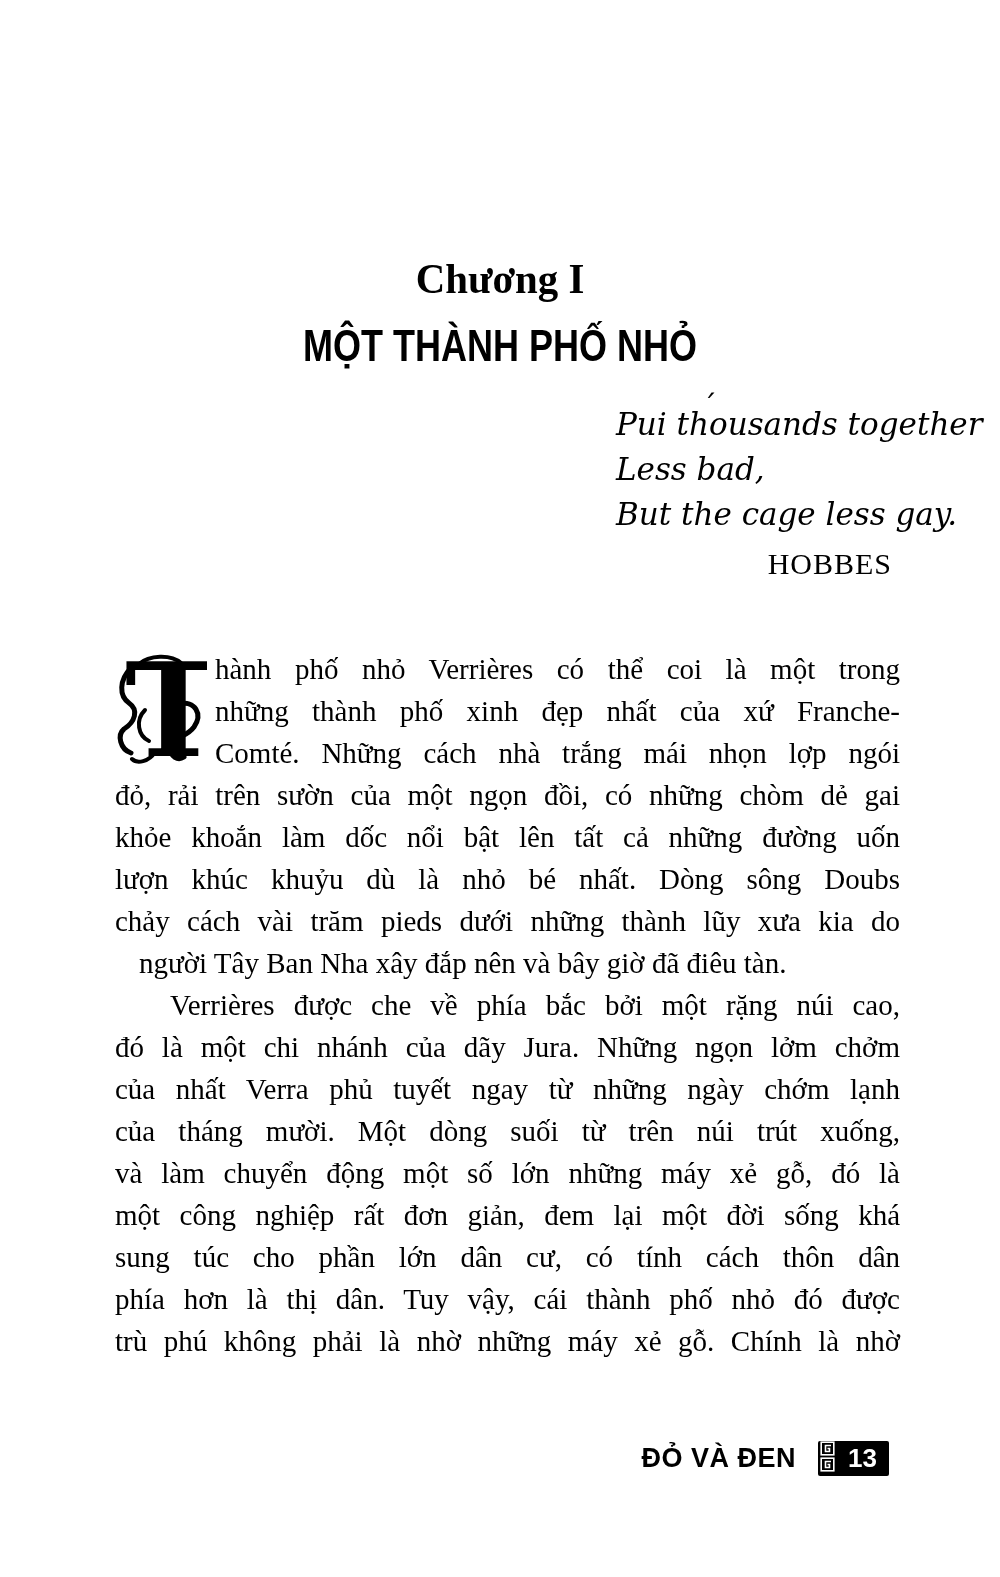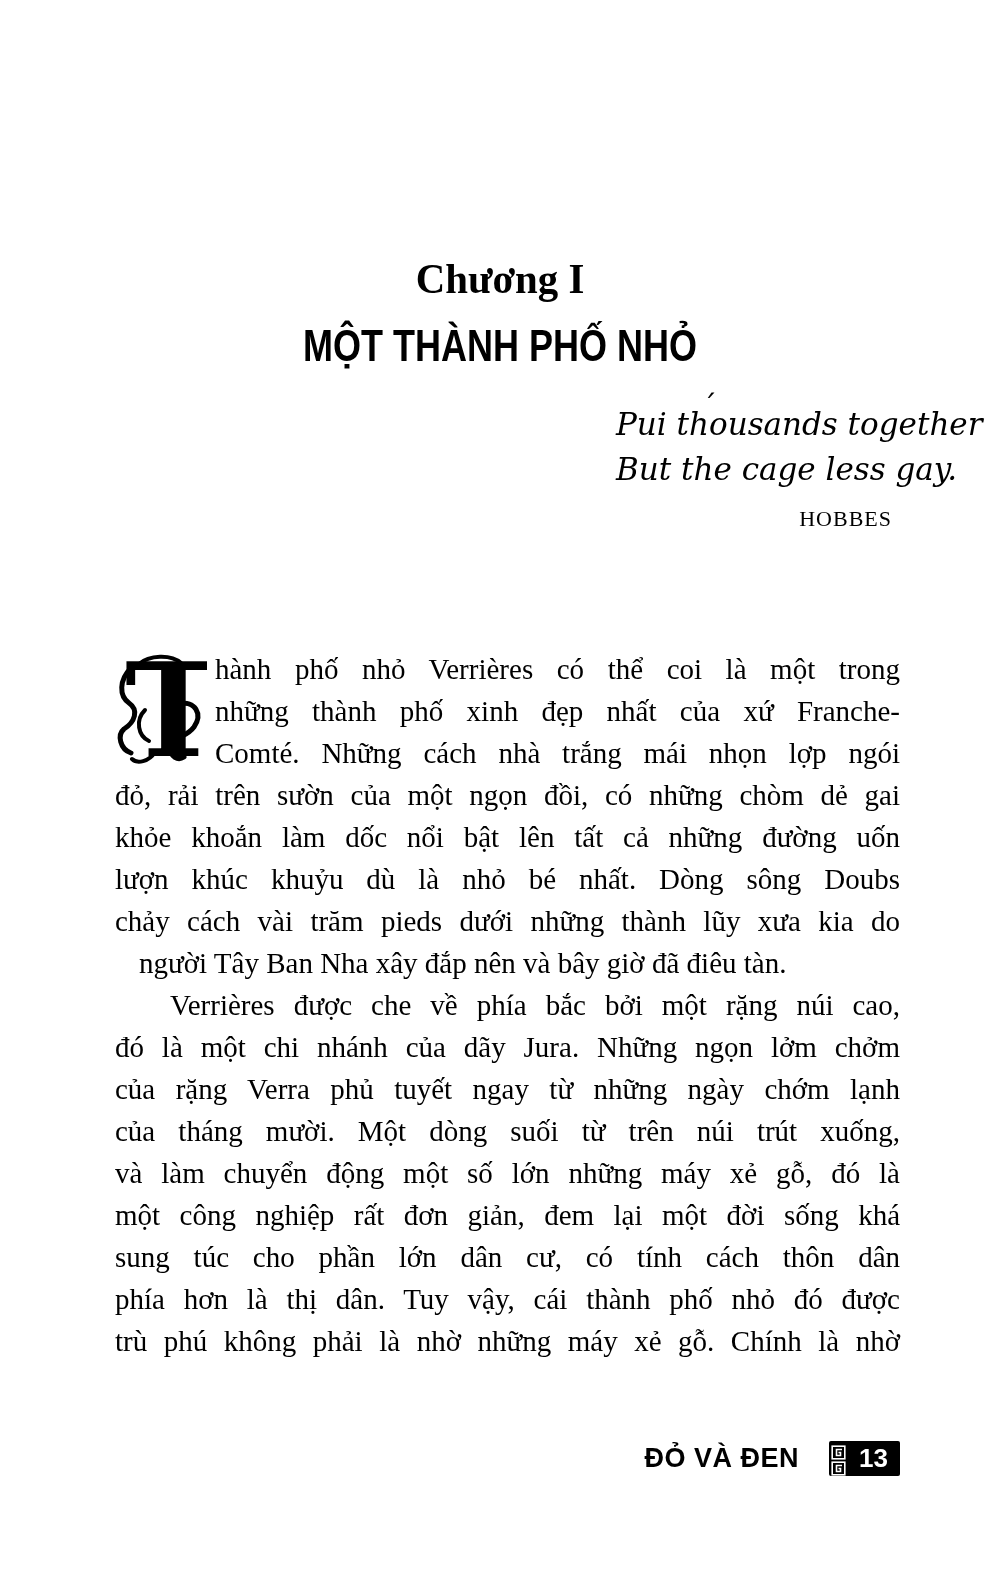--- a/index.html
+++ b/index.html
@@ -34,46 +34,46 @@
     font-size:31px;
   }
   .eline{line-height:45px;white-space:nowrap;}
   .stray-accent{
     position:absolute;left:86px;top:-14px;
     font-size:30px;font-style:normal;
   }
   .attribution{
     font-style:normal;
     font-family:"Liberation Serif","DejaVu Serif",serif;
-    font-size:22px;letter-spacing:1px;
+    font-size:30px;letter-spacing:1px;
     text-align:right;margin-top:10px;line-height:34px;
   }
   .body-text{
     position:absolute;left:115px;top:648px;width:785px;
     font-size:29px;line-height:42px;
     text-align:justify;
   }
   .dropcap{
     float:left;width:92px;height:120px;
     margin:4px 8px 0 0;
   }
   .bline{text-align:justify;text-align-last:justify;text-justify:inter-word;}
   .bline.noj{text-align-last:left;margin-left:24px;}
   .bline.indent{padding-left:55px;}
   .footer{
-    position:absolute;left:115px;top:1441px;width:785px;
-    display:flex;justify-content:flex-end;align-items:center;gap:30px;
+    position:absolute;left:104px;top:1441px;width:785px;
+    display:flex;justify-content:flex-end;align-items:center;gap:22px;
   }
   .running-title{
     font-family:"Liberation Sans","DejaVu Sans",sans-serif;
     font-weight:bold;font-size:27px;letter-spacing:0.5px;
   }
   .page-badge{
     background:#000000;height:35px;min-width:62px;
-    display:flex;align-items:flex-end;
+    display:flex;align-items:flex-start;
     padding:0 7px 0 2px;border-radius:2px;
   }
   .page-badge svg{margin-right:7px;flex:none;}
   .page-num{
     color:#ffffff;flex:1;text-align:center;
     font-family:"Liberation Sans","DejaVu Sans",sans-serif;
     font-weight:bold;font-size:26px;line-height:35px;
   }
 </style>
 </head>
@@ -81,20 +81,21 @@
 
 <div class="page">
 
   <div class="kicker">Chương I</div>
 
   <h1 class="main-title">MỘT THÀNH PHỐ NHỎ</h1>
 
   <div class="epigraph">
     <span class="stray-accent">´</span>
     <div class="eline">Pui thousands together</div>
+    <div class="eline">Less bad,</div>
     <div class="eline">But the cage less gay.</div>
     <div class="attribution">HOBBES</div>
   </div>
 
   <div class="body-text">
 
     <span class="dropcap">
       <svg width="92" height="120" viewBox="0 0 92 120" xmlns="http://www.w3.org/2000/svg">
         <g fill="none" stroke="#000000" stroke-linecap="round">
           <path d="M16 16 C4 28 4 44 14 51 C24 58 20 70 9 77 C2 83 5 97 16 101" stroke-width="5"></path>
@@ -111,21 +112,21 @@
     <div class="bline">những thành phố xinh đẹp nhất của xứ Franche-</div>
     <div class="bline">Comté. Những cách nhà trắng mái nhọn lợp ngói</div>
     <div class="bline">đỏ, rải trên sườn của một ngọn đồi, có những chòm dẻ gai</div>
     <div class="bline">khỏe khoắn làm dốc nổi bật lên tất cả những đường uốn</div>
     <div class="bline">lượn khúc khuỷu dù là nhỏ bé nhất. Dòng sông Doubs</div>
     <div class="bline">chảy cách vài trăm pieds dưới những thành lũy xưa kia do</div>
     <div class="bline noj">người Tây Ban Nha xây đắp nên và bây giờ đã điêu tàn.</div>
 
     <div class="bline indent">Verrières được che về phía bắc bởi một rặng núi cao,</div>
     <div class="bline">đó là một chi nhánh của dãy Jura. Những ngọn lởm chởm</div>
-    <div class="bline">của rặng Verra phủ tuyết ngay từ những ngày chớm lạnh</div>
+    <div class="bline">của nhất Verra phủ tuyết ngay từ những ngày chớm lạnh</div>
     <div class="bline">của tháng mười. Một dòng suối từ trên núi trút xuống,</div>
     <div class="bline">và làm chuyển động một số lớn những máy xẻ gỗ, đó là</div>
     <div class="bline">một công nghiệp rất đơn giản, đem lại một đời sống khá</div>
     <div class="bline">sung túc cho phần lớn dân cư, có tính cách thôn dân</div>
     <div class="bline">phía hơn là thị dân. Tuy vậy, cái thành phố nhỏ đó được</div>
     <div class="bline">trù phú không phải là nhờ những máy xẻ gỗ. Chính là nhờ</div>
   </div>
 
   <div class="footer">
     <span class="running-title">ĐỎ VÀ ĐEN</span>

